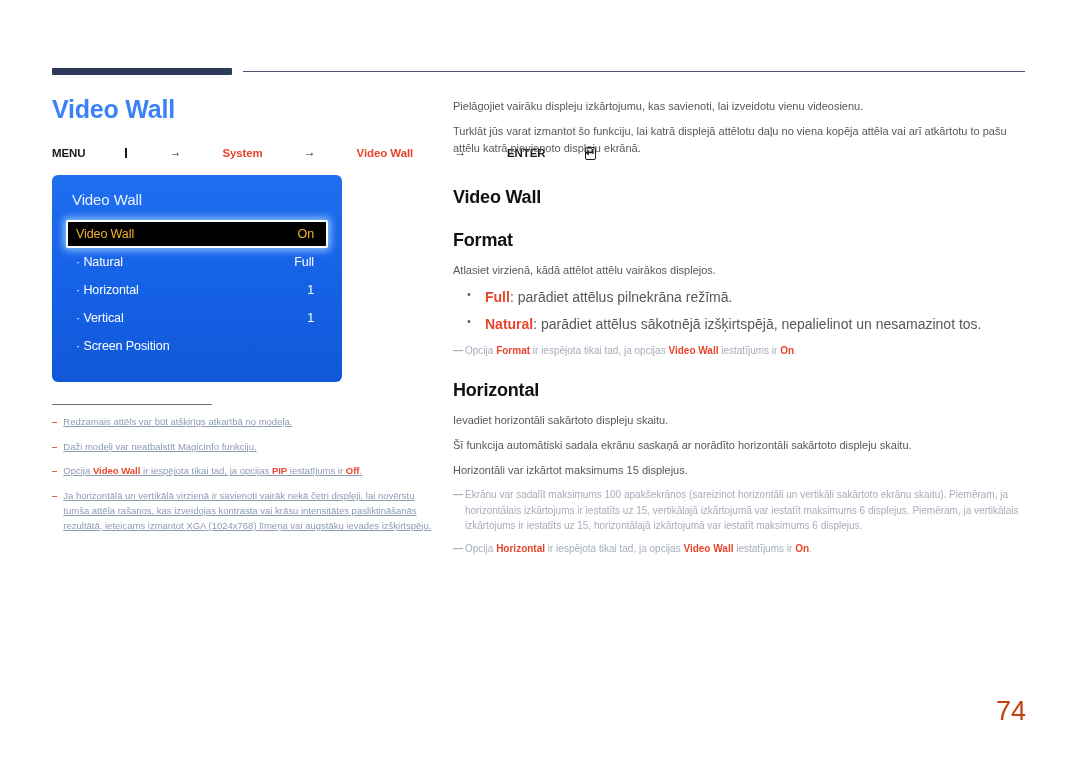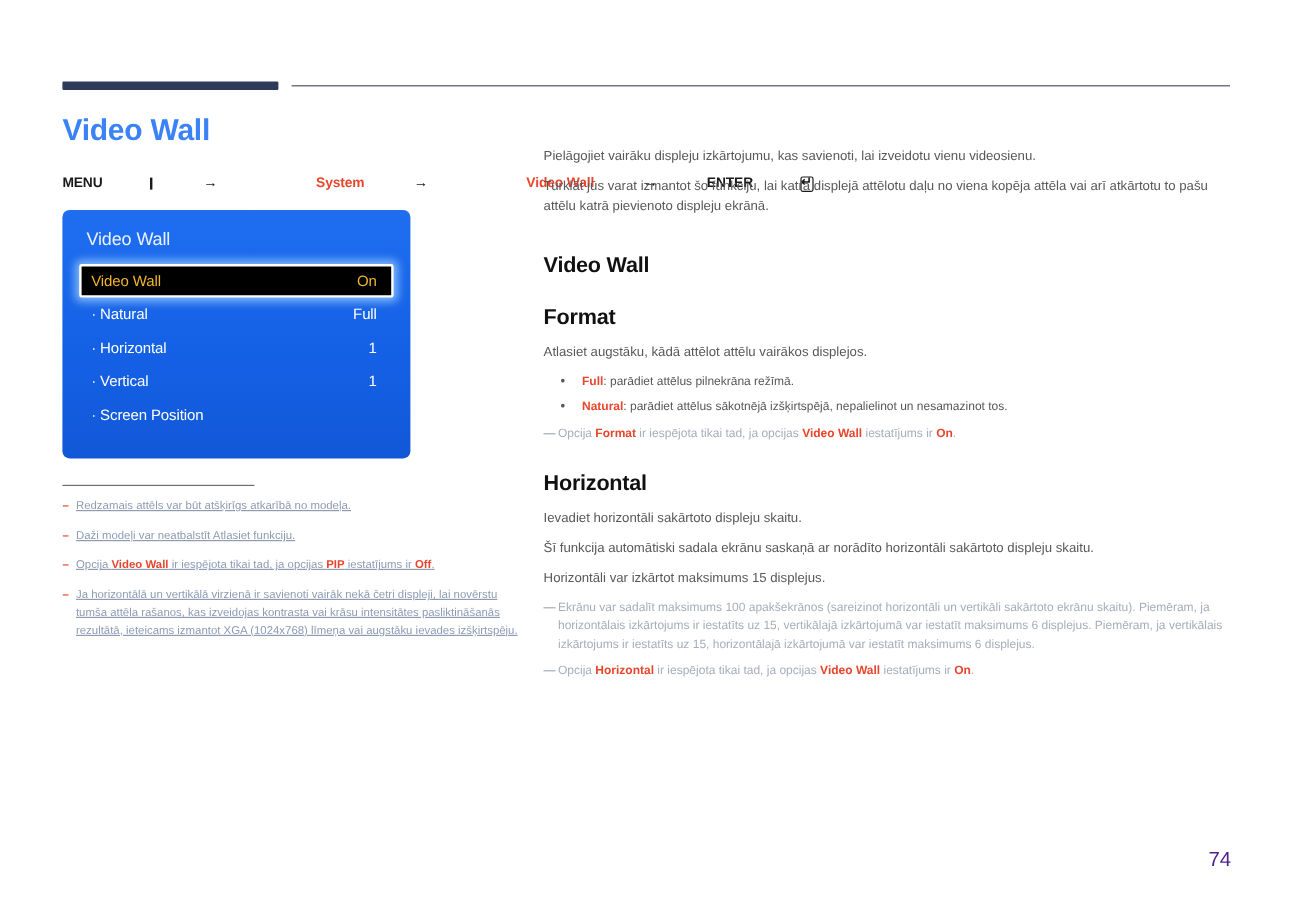--- a/index.html
+++ b/index.html
@@ -55,21 +55,21 @@
     margin-top: 22px;
     font-size: 11.5px;
     color: #1a1a1a;
     font-weight: bold;
     display: flex;
     align-items: center;
     white-space: nowrap;
     letter-spacing: -0.1px;
     gap: 36px;
   }
-  .breadcrumb .bc-red { color: #e8452c; font-weight: bold; margin-left: 41px; }
+  .breadcrumb .bc-red { color: #e8452c; font-weight: bold; }
   .breadcrumb .arrow {
     display: inline-block;
     margin: 0 5px;
     font-size: 12px;
     color: #1a1a1a;
     font-weight: normal;
     transform: translateY(-1px);
   }
   .menu-glyph {
     display: inline-block;
@@ -163,21 +163,20 @@
   }
   .note .ntxt { flex: 1 1 auto; text-decoration: underline; }
   .note b { color: #e8452c; font-weight: bold; }
 
   
   .right-col {
     position: absolute;
     left: 453px;
     top: 98px;
     width: 573px;
-    margin-top: 24px;
   }
   .p {
     font-size: 11px;
     line-height: 1.55;
     color: #58585b;
     margin: 0 0 8px 0;
   }
   .p b, .p strong { color: #e8452c; font-weight: bold; }
   .sec-h {
     font-size: 18px;
@@ -187,21 +186,21 @@
     letter-spacing: -0.2px;
   }
   .sec-h.first { margin-top: 30px; }
   ul.bul {
     list-style: none;
     margin: 2px 0 4px 0;
     padding: 0;
   }
   ul.bul li {
     position: relative;
-    font-size: 10px;
+    font-size: 14px;
     line-height: 1.55;
     color: #58585b;
     padding-left: 32px;
     margin-bottom: 5px;
   }
   ul.bul li::before {
     content: "•";
     position: absolute;
     left: 14px;
     top: -1px;
@@ -224,22 +223,22 @@
     letter-spacing: -1px;
   }
   .rnote .rtxt { flex: 1 1 auto; }
   .rnote b { color: #e8452c; font-weight: bold; }
 
   
   .page-num {
     position: absolute;
     right: 54px;
     bottom: 36px;
-    font-size: 17px;
-    color: #4c1d95;
+    font-size: 27px;
+    color: #c2410c;
   }
 </style>
 </head>
 <body>
 
 <div class="hdr-bar-thick"></div>
 <div class="hdr-bar-thin"></div>
 
 <div class="left-col">
 
@@ -284,21 +283,21 @@
   </div>
 
   <div class="notes-rule"></div>
   <div id="left-notes">
       <div class="note">
         <span class="dash">–</span>
         <span class="ntxt">Redzamais attēls var būt atšķirīgs atkarībā no modeļa.</span>
       </div>
       <div class="note">
         <span class="dash">–</span>
-        <span class="ntxt">Daži modeļi var neatbalstīt Atlasiet funkciju.</span>
+        <span class="ntxt">Daži modeļi var neatbalstīt MagicInfo funkciju.</span>
       </div>
       <div class="note">
         <span class="dash">–</span>
         <span class="ntxt">Opcija <b>Video Wall</b> ir iespējota tikai tad, ja opcijas <b>PIP</b> iestatījums ir <b>Off</b>.</span>
       </div>
       <div class="note">
         <span class="dash">–</span>
         <span class="ntxt">Ja horizontālā un vertikālā virzienā ir savienoti vairāk nekā četri displeji, lai novērstu tumša attēla rašanos, kas izveidojas kontrasta vai krāsu intensitātes pasliktināšanās rezultātā, ieteicams izmantot XGA (1024x768) līmeņa vai augstāku ievades izšķirtspēju.</span>
       </div>
     </div>
@@ -306,21 +305,21 @@
 </div>
 
 <div class="right-col">
   <div id="right-intro">
       <p class="p">Pielāgojiet vairāku displeju izkārtojumu, kas savienoti, lai izveidotu vienu videosienu.</p>
       <p class="p">Turklāt jūs varat izmantot šo funkciju, lai katrā displejā attēlotu daļu no viena kopēja attēla vai arī atkārtotu to pašu attēlu katrā pievienoto displeju ekrānā.</p>
     </div>
   <div id="right-sections">
       <div class="sec-h first">Video Wall</div>
       <div class="sec-h">Format</div>
-      <p class="p">Atlasiet augstāku, kādā attēlot attēlu vairākos displejos.</p>
+      <p class="p">Atlasiet virzienā, kādā attēlot attēlu vairākos displejos.</p>
       <ul class="bul">
         <li><b>Full</b>: parādiet attēlus pilnekrāna režīmā.</li>
         <li><b>Natural</b>: parādiet attēlus sākotnējā izšķirtspējā, nepalielinot un nesamazinot tos.</li>
       </ul>
       <div class="rnote">
         <span class="rdash">—</span>
         <span class="rtxt">Opcija <b>Format</b> ir iespējota tikai tad, ja opcijas <b>Video Wall</b> iestatījums ir <b>On</b>.</span>
       </div>
       <div class="sec-h">Horizontal</div>
       <p class="p">Ievadiet horizontāli sakārtoto displeju skaitu.</p>

